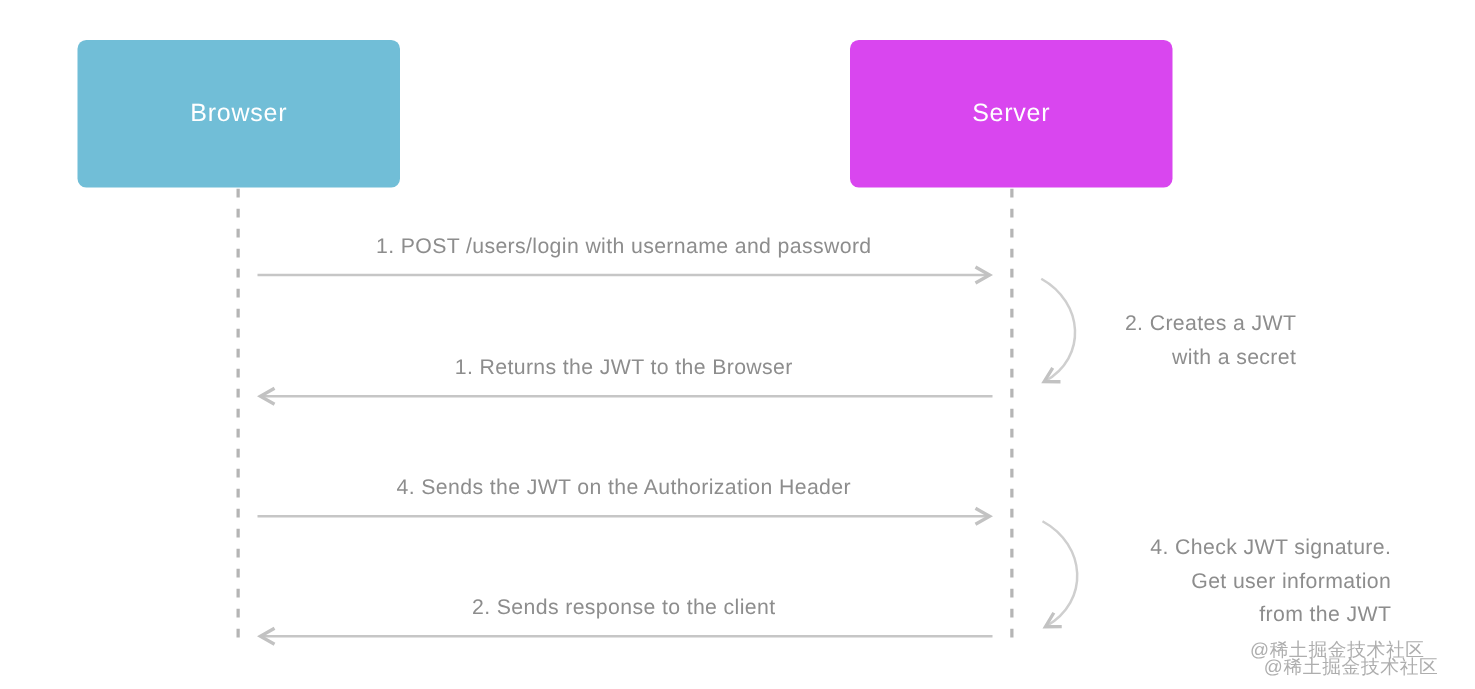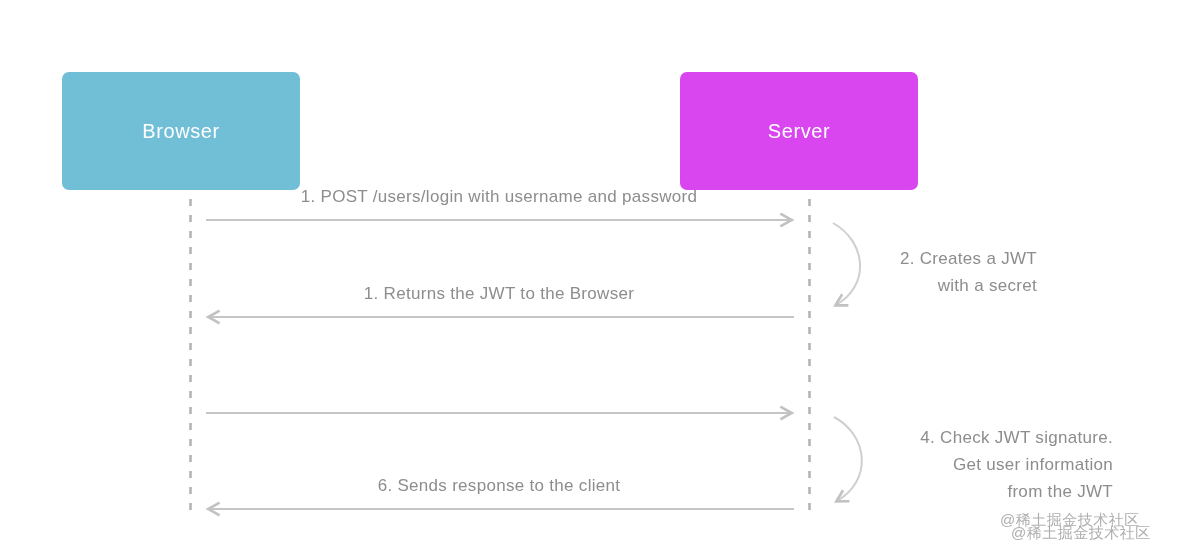--- a/index.html
+++ b/index.html
@@ -7,27 +7,26 @@
     position: relative;
     width: 1180px;
     height: 551px;
     background: #ffffff;
     overflow: hidden;
     font-family: "Liberation Sans", "DejaVu Sans", sans-serif;
   }
   .actor-box {
     position: absolute;
     top: 32px;
-    width: 238px;
+    width: 258px;
     height: 118px;
     border-radius: 7px;
     display: flex;
     align-items: center;
     justify-content: center;
-    margin-top: 40px;
   }
   .actor-box .actor-label {
     color: #ffffff;
     font-size: 20px;
     font-weight: 500;
     letter-spacing: 0.6px;
   }
   .actor-browser { left: 62px; }
   .actor-server  { left: 680px; }
 
@@ -94,21 +93,22 @@
 
   <div class="actor-box actor-browser" style="background: rgb(113, 190, 215);">
     <span class="actor-label">Browser</span>
   </div>
   <div class="actor-box actor-server" style="background: #d946ef;">
     <span class="actor-label">Server</span>
   </div>
 
   <div class="msg-label" style="top:187px">1. POST /users/login with username and password</div>
   <div class="msg-label" style="top:284px">1. Returns the JWT to the Browser</div>
-  <div class="msg-label" style="top:476px">6. Sends response to the client</div>
+  <div class="msg-label" style="top:380px">4. Sends the JWT on the Authorization Header</div>
+  <div class="msg-label" style="top:476px">2. Sends response to the client</div>
 
   <div class="self-note" style="left:852px; top:246px; width:185px">2. Creates a JWT
 with a secret</div>
   <div class="self-note" style="left:858px; top:425px; width:255px">4. Check JWT signature.
 Get user information
 from the JWT</div>
 
   <div class="watermark" style="left:1000px; top:511px">@稀土掘金技术社区</div>
   <div class="watermark" style="left:1011px; top:524px">@稀土掘金技术社区</div>
 

